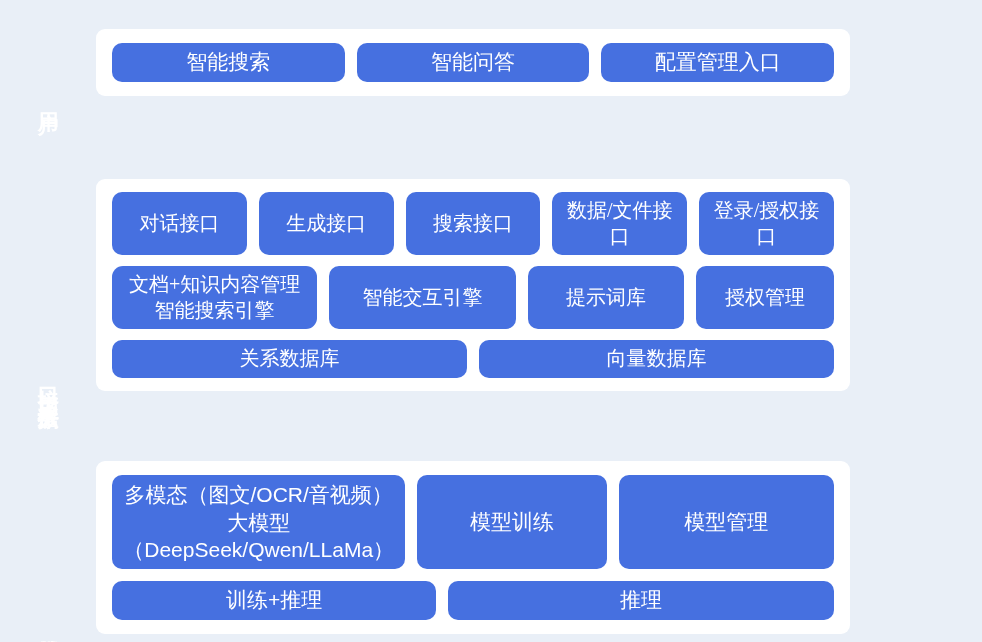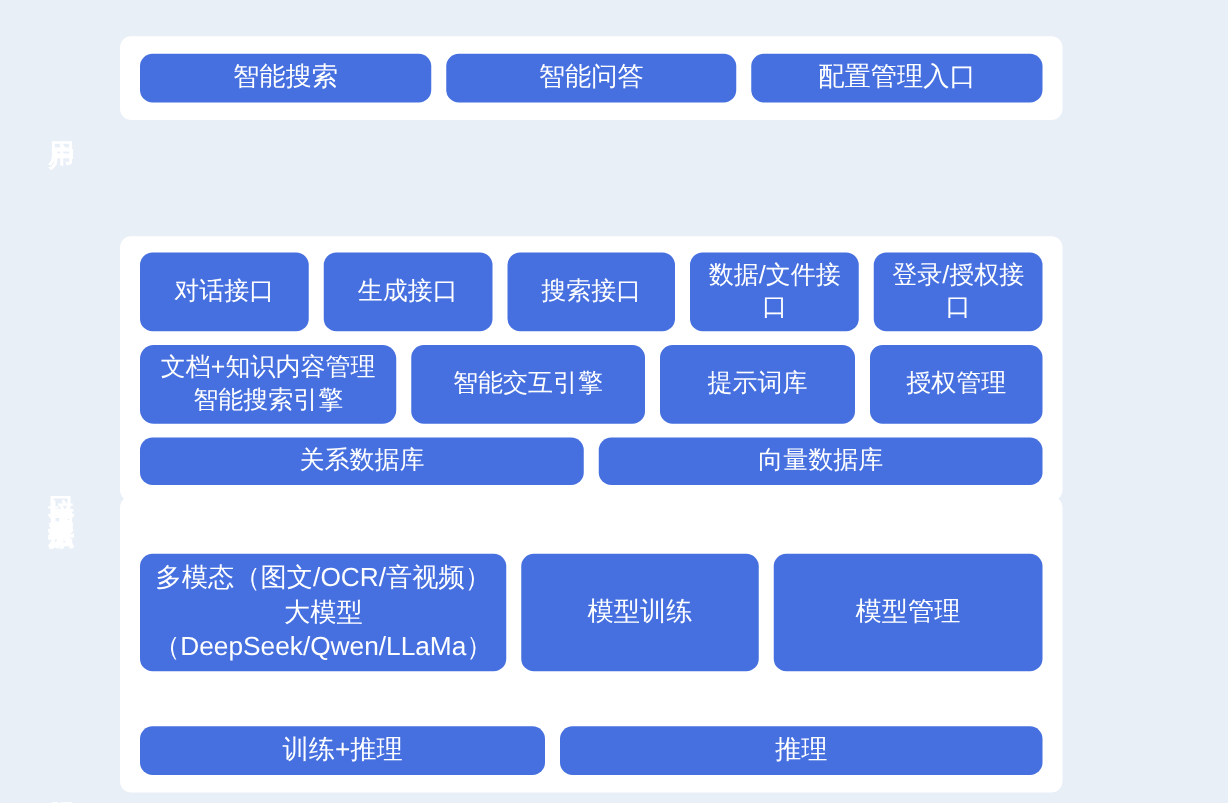--- a/index.html
+++ b/index.html
@@ -101,34 +101,34 @@
   .f-1   { flex: 1 1 0; }
   .f-115 { flex: 1.15 1 0; }
   .f-12  { flex: 1.2 1 0; }
   .f-13  { flex: 1.3 1 0; }
   .f-14  { flex: 1.4 1 0; }
   .f-155 { flex: 1.55 1 0; border-radius: 11px; }
   .f-16  { flex: 1.6 1 0; }
 
   
   #band-user  { top: 0px;   height: 104px; }
-  #band-core  { top: 125px; height: 284px; }
+  #band-core  { top: 115px; height: 284px; font-family: Liberation Serif, serif; }
   #band-infra { top: 404px; height: 238px; }
 
   #band-user  .rail-pill { font-size: 21px; }
   #band-core  .rail-pill { font-size: 21px; }
   #band-infra .rail-pill { font-size: 21px; }
 
   #band-user .panel { padding: 14px 16px; }
   #band-user .card  { font-size: 21px; }
 
   #band-core .panel { gap: 11px; padding: 13px 16px; }
 
   #band-infra .panel { gap: 12px; padding: 14px 16px; }
-  #band-infra .card  { font-size: 21px; margin-top: 32px; }
+  #band-infra .card  { font-size: 21px; }
   #card-multimodal   { font-size: 19px; line-height: 1.3; }
 </style>
 </head>
 <body>
 
 <div id="diagram">
 
   <div class="band" id="band-user">
     <div class="rail">
       <div class="rail-pill">用户</div>

